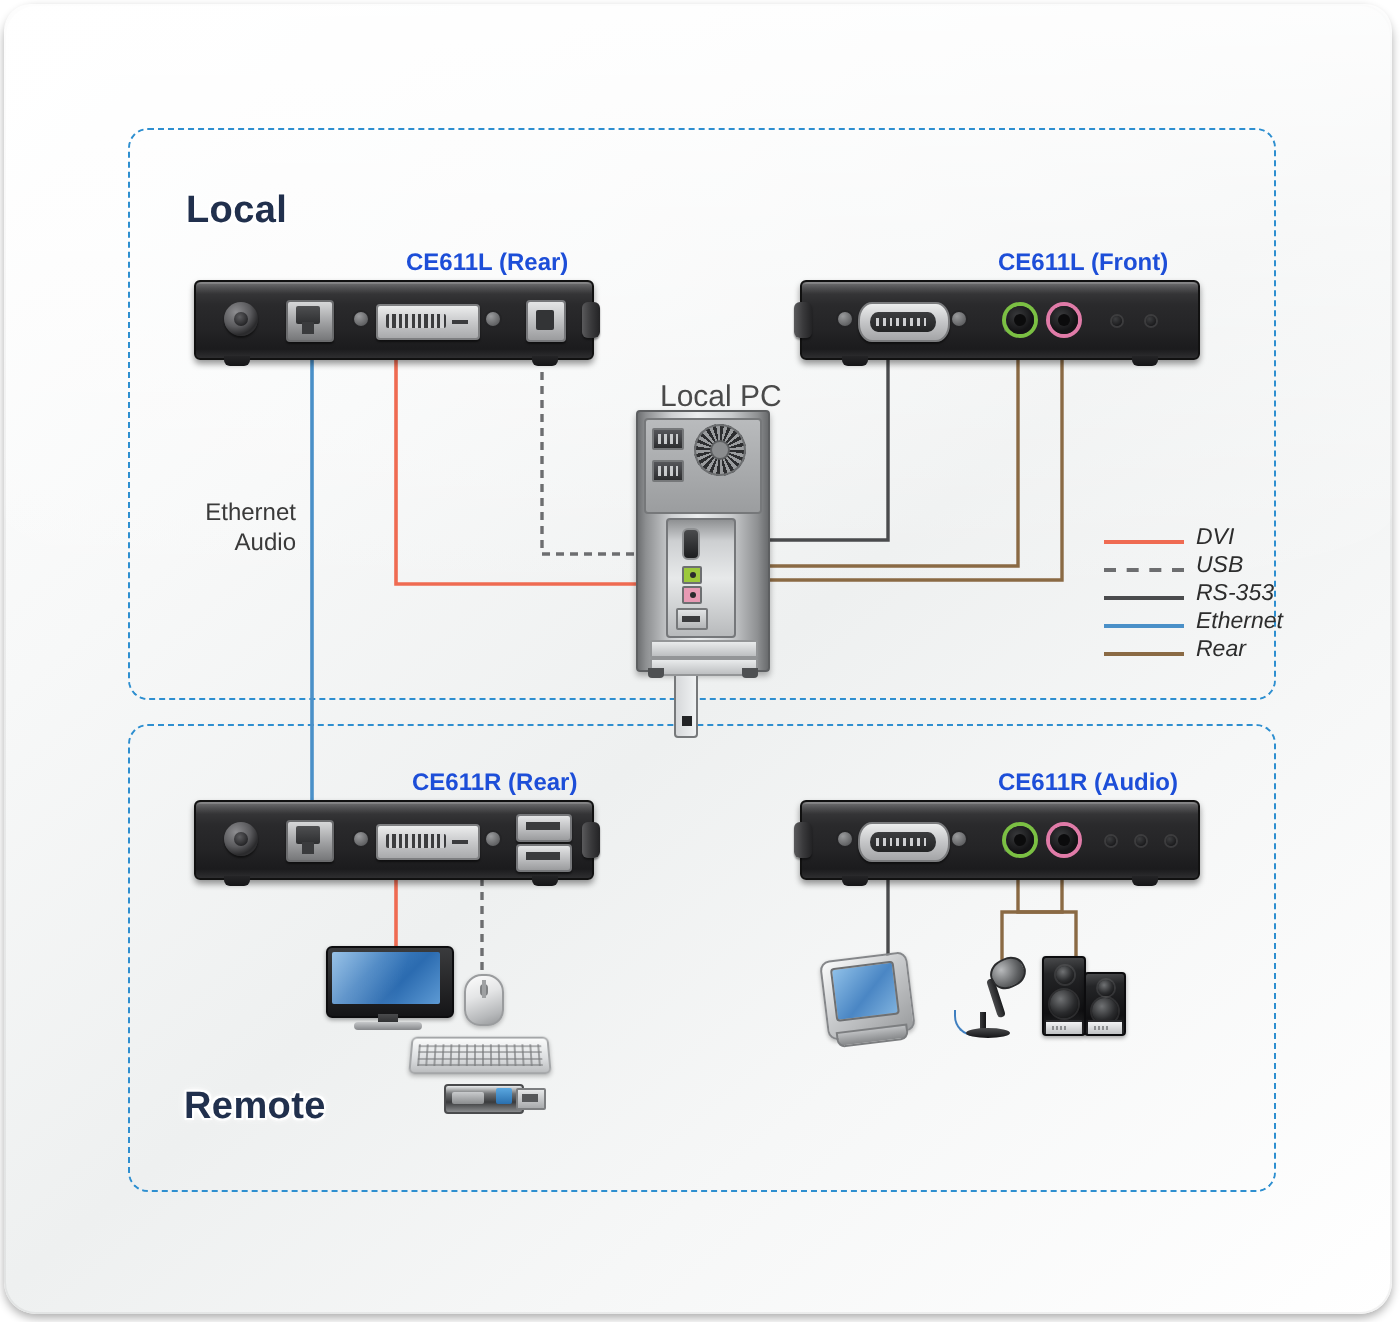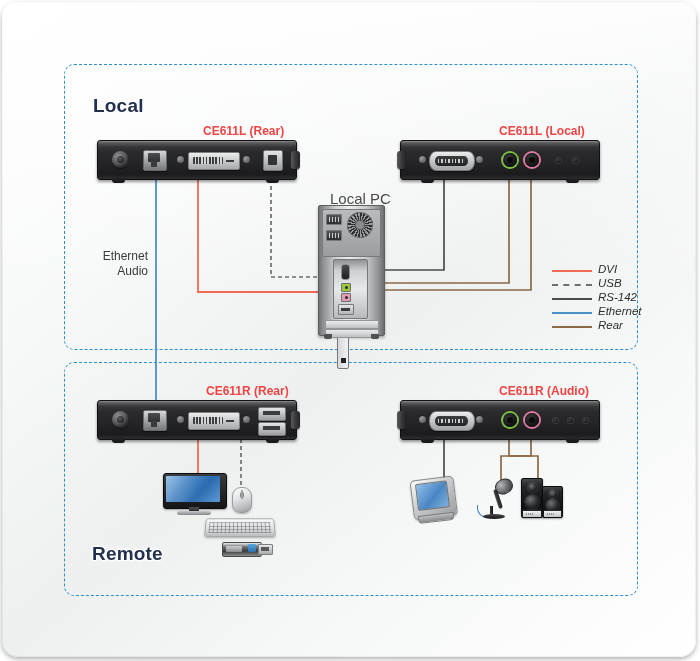--- a/index.html
+++ b/index.html
@@ -26,21 +26,21 @@
 
   
   .zone-label{position:absolute;font-size:19px;font-weight:700;color:#21304d;
       letter-spacing:.2px;
       text-shadow:0 0 3px #fff,0 0 3px #fff,1px 1px 0 #fff,-1px -1px 0 #fff,
                   1px -1px 0 #fff,-1px 1px 0 #fff,0 0 6px #fff;}
   #label-local {left:93px; top:95px;}
   #label-remote{left:92px; top:543px;text-align:right;}
 
   
-  .caption{position:absolute;font-size:12px;font-weight:700;color:#ef4444;
+  .caption{position:absolute;font-size:12px;font-weight:700;color:#1d4ed8;
            white-space:nowrap;}
   .caption-plain{position:absolute;font-size:12px;color:#4a4a4a;white-space:nowrap;}
 
   #cap-ce611l-rear {left:203px;top:124px;}
   #cap-ce611l-front{left:499px;top:124px;}
   #cap-ce611r-rear {left:206px;top:384px;}
   #cap-ce611r-front{left:499px;top:384px;}
   #cap-localpc{left:330px;top:190px;font-size:15px;}
   #cap-ethernet{position:absolute;left:68px;top:249px;width:80px;
                 text-align:right;font-size:12px;color:#3a3a3a;line-height:15px;}
@@ -341,21 +341,21 @@
         <i></i>
       </span>
     <span class="p jack" style="left:124px;top:12px;color:#e07ba8;">
         <i></i>
       </span>
     <span class="p led" style="left:155px;top:17px;"></span>
     <span class="p led" style="left:172px;top:17px;"></span>
     <span class="dev-foot" style="left:20px;top:37px;"></span>
     <span class="dev-foot" style="left:165px;top:37px;"></span>
   </div>
-  <div class="caption" id="cap-ce611l-front">CE611L (Local)</div>
+  <div class="caption" id="cap-ce611l-front">CE611L (Front)</div>
 
   <div class="caption-plain" id="cap-localpc">Local PC</div>
   <div id="pc">
     <div class="pc-top"></div>
     <div class="fan"></div>
     <div class="badge" style="left:7px;top:8px;"></div>
     <div class="badge" style="left:7px;top:24px;"></div>
     <div class="ports">
       <span class="vga"></span>
       <span class="aud g"></span>
@@ -378,21 +378,21 @@
     <div class="leg-row">
       <span class="leg-line" style="border-top:2.5px solid #ef6b52;"></span>
       <span class="leg-txt">DVI</span>
     </div>
     <div class="leg-row">
       <span class="leg-line" style="border-top:2.5px dashed #6d6e70;"></span>
       <span class="leg-txt">USB</span>
     </div>
     <div class="leg-row">
       <span class="leg-line" style="border-top:2.5px solid #4a4b4d;"></span>
-      <span class="leg-txt">RS-142</span>
+      <span class="leg-txt">RS-353</span>
     </div>
     <div class="leg-row">
       <span class="leg-line" style="border-top:2.5px solid #4a90c8;"></span>
       <span class="leg-txt">Ethernet</span>
     </div>
     <div class="leg-row">
       <span class="leg-line" style="border-top:2.5px solid #8a6a44;"></span>
       <span class="leg-txt">Rear</span>
     </div>
   </div>

